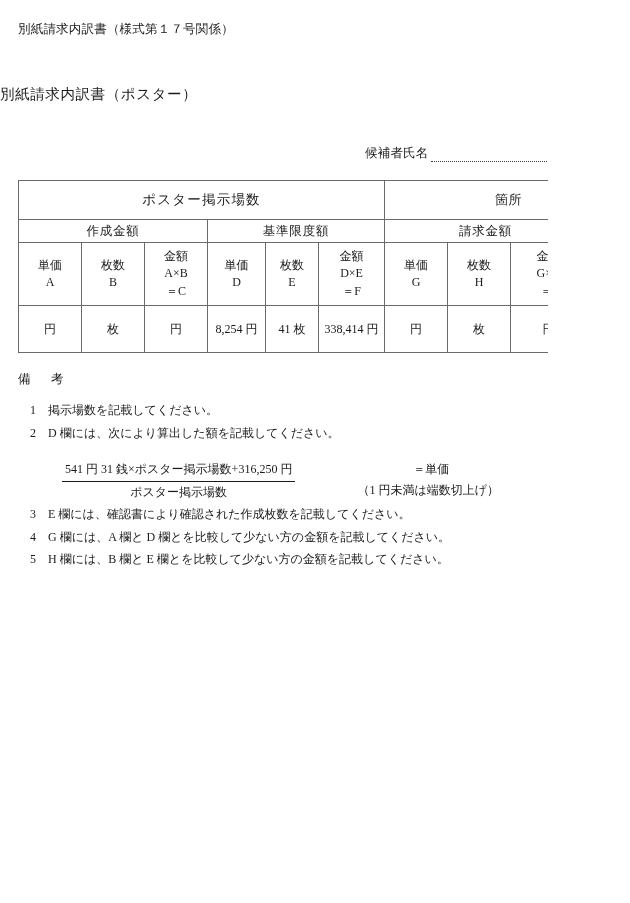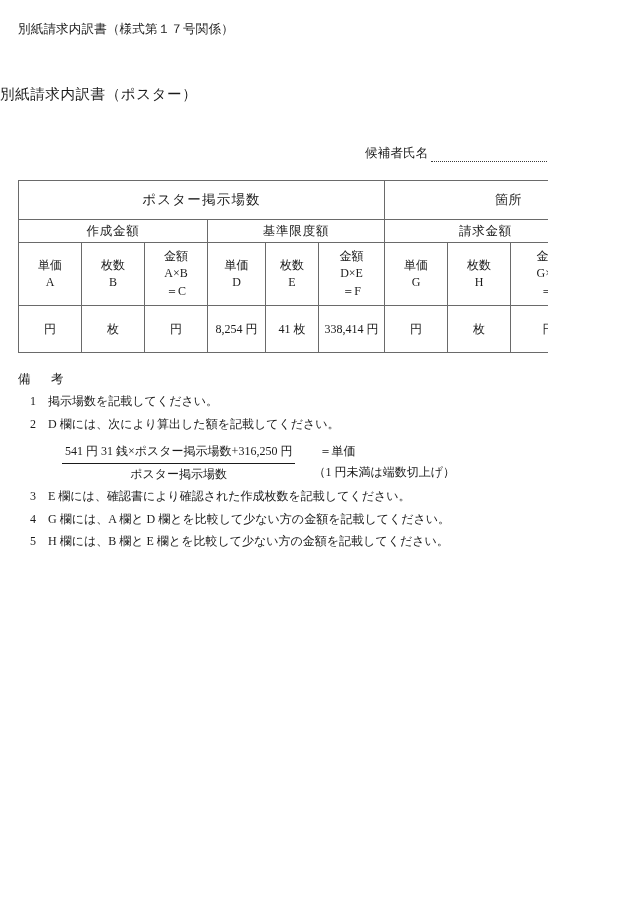--- a/index.html
+++ b/index.html
@@ -116,21 +116,21 @@
     position: absolute;
     left: 18px;
     top: 370px;
     width: 596px;
     font-size: 12px;
     line-height: 1.55;
   }
   .notes-heading {
     font-size: 12.5px;
     letter-spacing: 4px;
-    margin-bottom: 3px;
+    margin-bottom: 12px;
   }
   .note {
     display: flex;
     align-items: flex-start;
     margin-top: 3px;
   }
   .note-num {
     width: 30px;
     flex: 0 0 30px;
     text-align: center;
@@ -143,43 +143,44 @@
   }
   .note-body .cont {
     display: block;
     text-indent: 0;
   }
 
   
   .formula-wrap {
     display: flex;
     align-items: flex-start;
-    margin-top: 8px;
+    margin-top: 17px;
     padding-left: 14px;
+    gap: 44px;
   }
   .fraction {
     display: inline-block;
     text-align: center;
     white-space: nowrap;
   }
   .fraction .numer {
     display: block;
     border-bottom: 1px solid #1a1a1a;
     padding: 0 3px 1px 3px;
     font-size: 12px;
   }
   .fraction .denom {
     display: block;
     padding-top: 1px;
     font-size: 12px;
   }
   .formula-side {
     display: inline-block;
     margin-left: 18px;
-    text-align: left;
+    text-align: center;
     white-space: nowrap;
   }
   .formula-side .eq {
     display: block;
     font-size: 12px;
     padding-left: 6px;
   }
   .formula-side .rounding {
     display: block;
     font-size: 12px;

